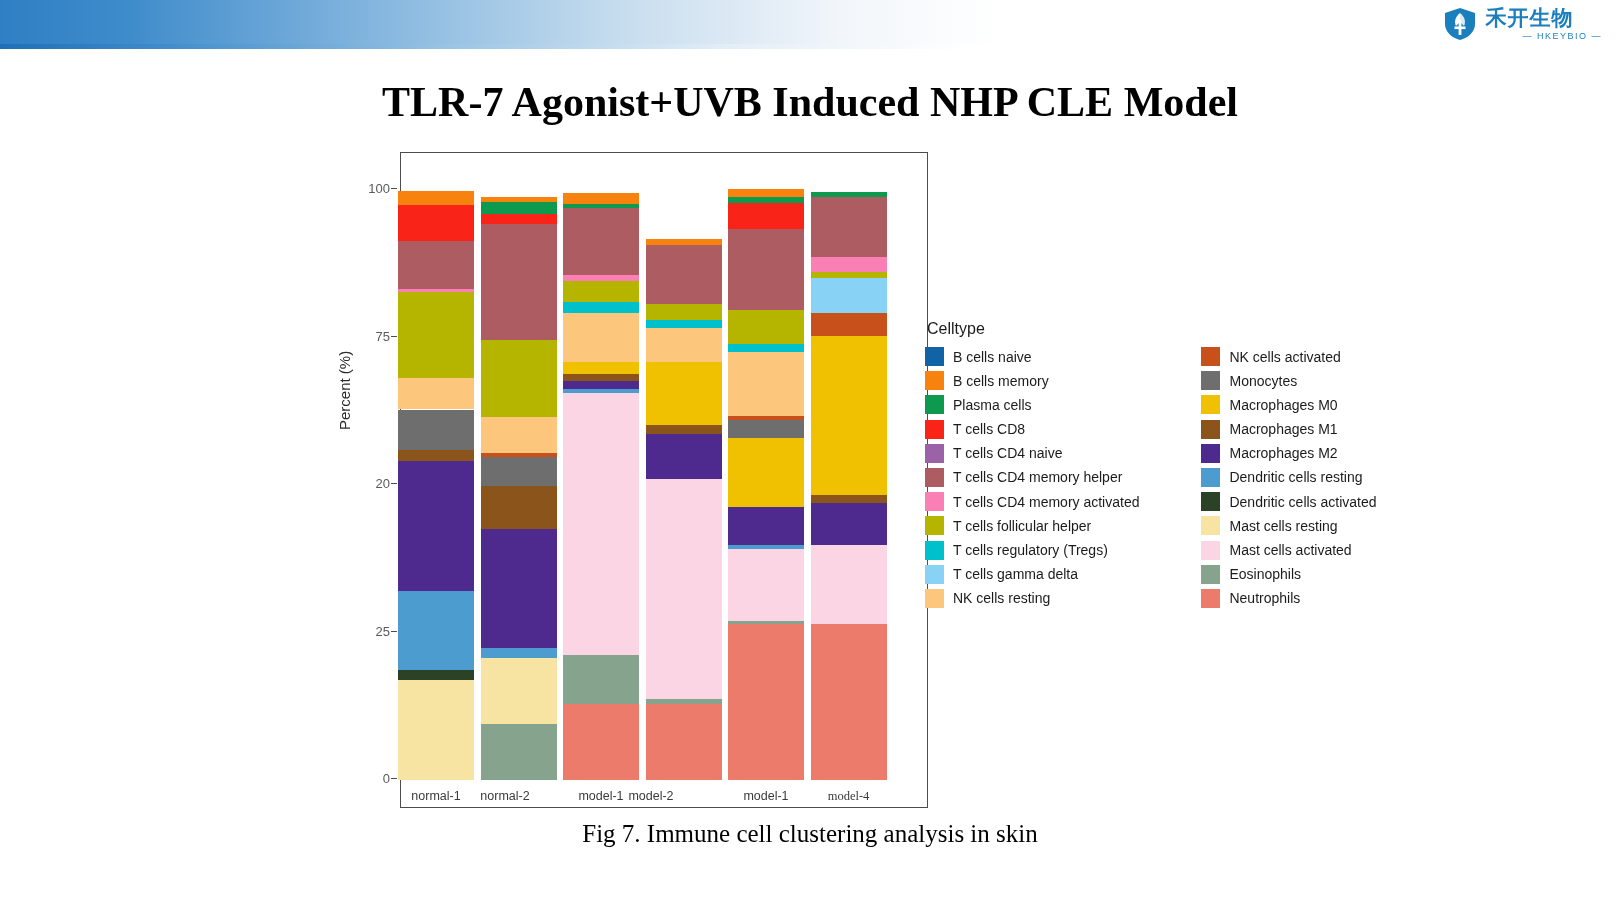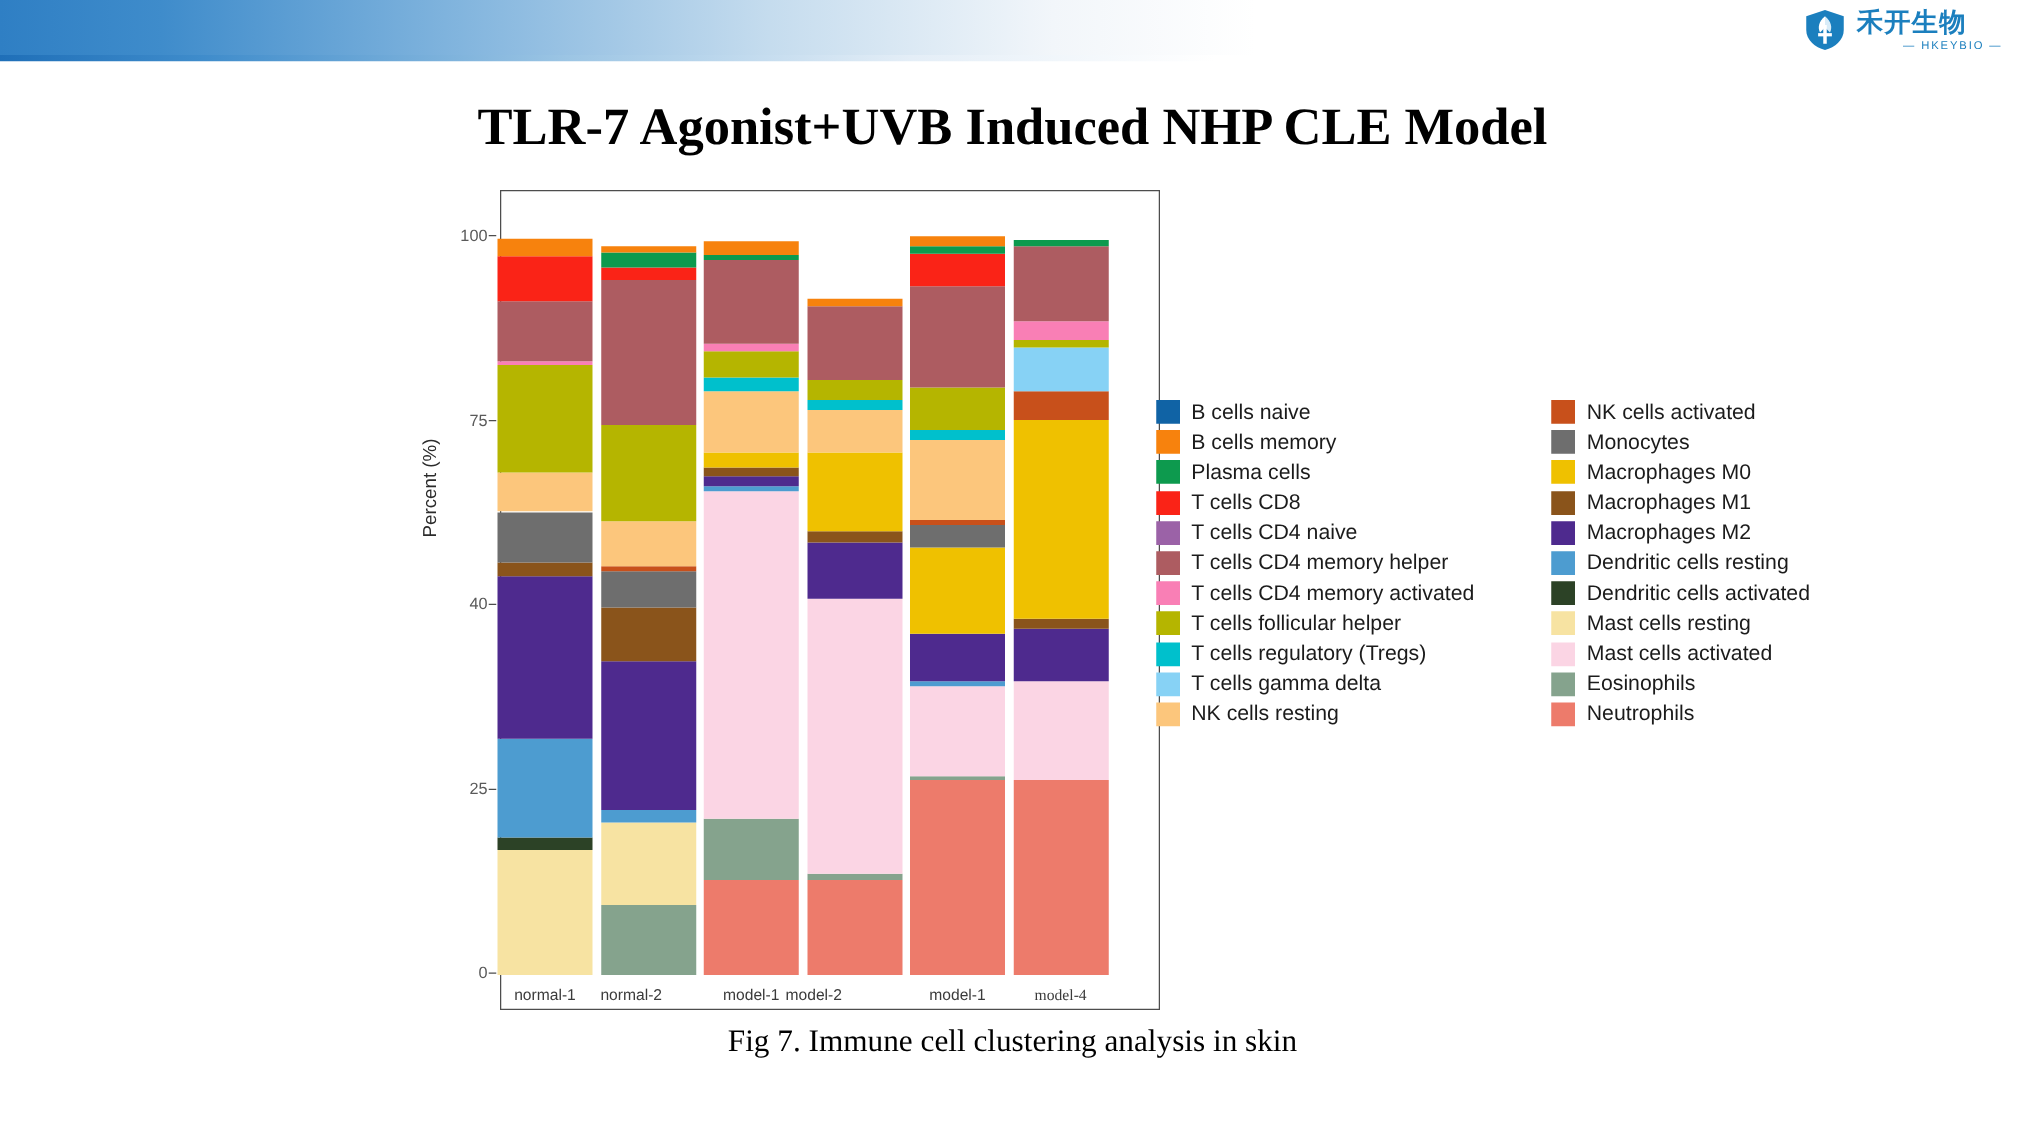--- a/index.html
+++ b/index.html
@@ -77,21 +77,21 @@
 
   
   #legend{
     position:absolute;left:925px;top:320px;width:400px;
   }
   #legend-title{font-size:16px;color:#1b1b1b;margin-bottom:9px;padding-left:2px;}
   #legend-cols{display:flex;gap:62px;}
   .legend-col{display:flex;flex-direction:column;gap:5.2px;}
   .legend-item{display:flex;align-items:center;gap:9px;height:19px;}
   .swatch{width:19px;height:19px;flex:none;}
-  .legend-label{font-size:17px;color:#1b1b1b;white-space:nowrap;}
+  .legend-label{font-size:14px;color:#1b1b1b;white-space:nowrap;}
 
   
   #caption{
     position:absolute;left:0;top:820px;width:1620px;text-align:center;
     font-family:"Liberation Serif", serif;font-size:25px;color:#000000;
   }
 </style>
 </head>
 <body>
 
@@ -119,21 +119,21 @@
 <div id="figure-band"></div>
 
 <div id="plot-panel"></div>
 
 <div id="y-axis-title">Percent (%)</div>
 <div id="y-ticks">
     <div class="y-tick-label" style="top: 778px; width: 52px;">0</div>
     <div class="y-tick-mark" style="top: 778px;"></div>
     <div class="y-tick-label" style="top: 630.5px; width: 52px;">25</div>
     <div class="y-tick-mark" style="top: 630.5px;"></div>
-    <div class="y-tick-label" style="top: 483px; width: 52px;">40</div>
+    <div class="y-tick-label" style="top: 483px; width: 52px;">20</div>
     <div class="y-tick-mark" style="top: 483px;"></div>
     <div class="y-tick-label" style="top: 335.5px; width: 52px;">75</div>
     <div class="y-tick-mark" style="top: 335.5px;"></div>
     <div class="y-tick-label" style="top: 188px; width: 52px;">100</div>
     <div class="y-tick-mark" style="top: 188px;"></div>
   </div>
 
 <div id="bars-region">
     <div class="bar-col" style="left: 8px;">
       <div class="seg" title="normal-1 — Mast cells resting: 17%" style="background: rgb(247, 227, 162); height: 100.3px; bottom: 0px; top: auto;"></div>
@@ -219,20 +219,21 @@
       <div class="seg" title="model-4 — NK cells activated: 3.9%" style="background: rgb(200, 80, 27); height: 23.01px; bottom: 444.27px; top: auto;"></div>
       <div class="seg" title="model-4 — T cells gamma delta: 5.9%" style="background: rgb(135, 210, 245); height: 34.81px; bottom: 467.28px; top: auto;"></div>
       <div class="seg" title="model-4 — T cells follicular helper: 1%" style="background: rgb(181, 181, 0); height: 5.9px; bottom: 502.09px; top: auto;"></div>
       <div class="seg" title="model-4 — T cells CD4 memory activated: 2.5%" style="background: rgb(249, 127, 181); height: 14.75px; bottom: 507.99px; top: auto;"></div>
       <div class="seg" title="model-4 — T cells CD4 memory resting: 10.3%" style="background: rgb(173, 92, 97); height: 60.77px; bottom: 522.74px; top: auto;"></div>
       <div class="seg" title="model-4 — Plasma cells: 0.7%" style="background: rgb(13, 154, 78); height: 4.13px; bottom: 583.51px; top: auto;"></div>
     </div>
   </div>
 
 <div id="legend">
+  <div id="legend-title">Celltype</div>
   <div id="legend-cols">
       <div class="legend-col">
         <div class="legend-item">
           <span class="swatch" style="background: rgb(16, 99, 165);"></span>
           <span class="legend-label">B cells naive</span>
         </div>
         <div class="legend-item">
           <span class="swatch" style="background: rgb(247, 130, 13);"></span>
           <span class="legend-label">B cells memory</span>
         </div>

